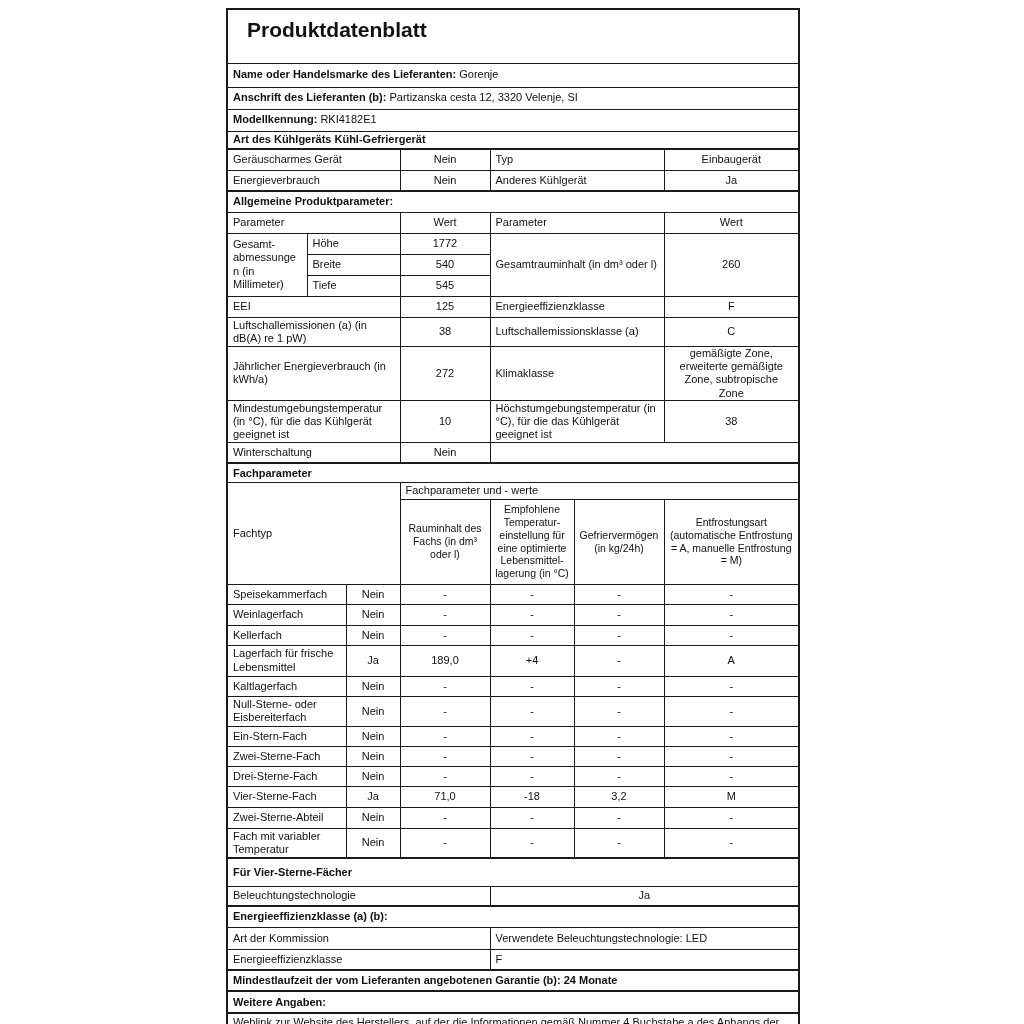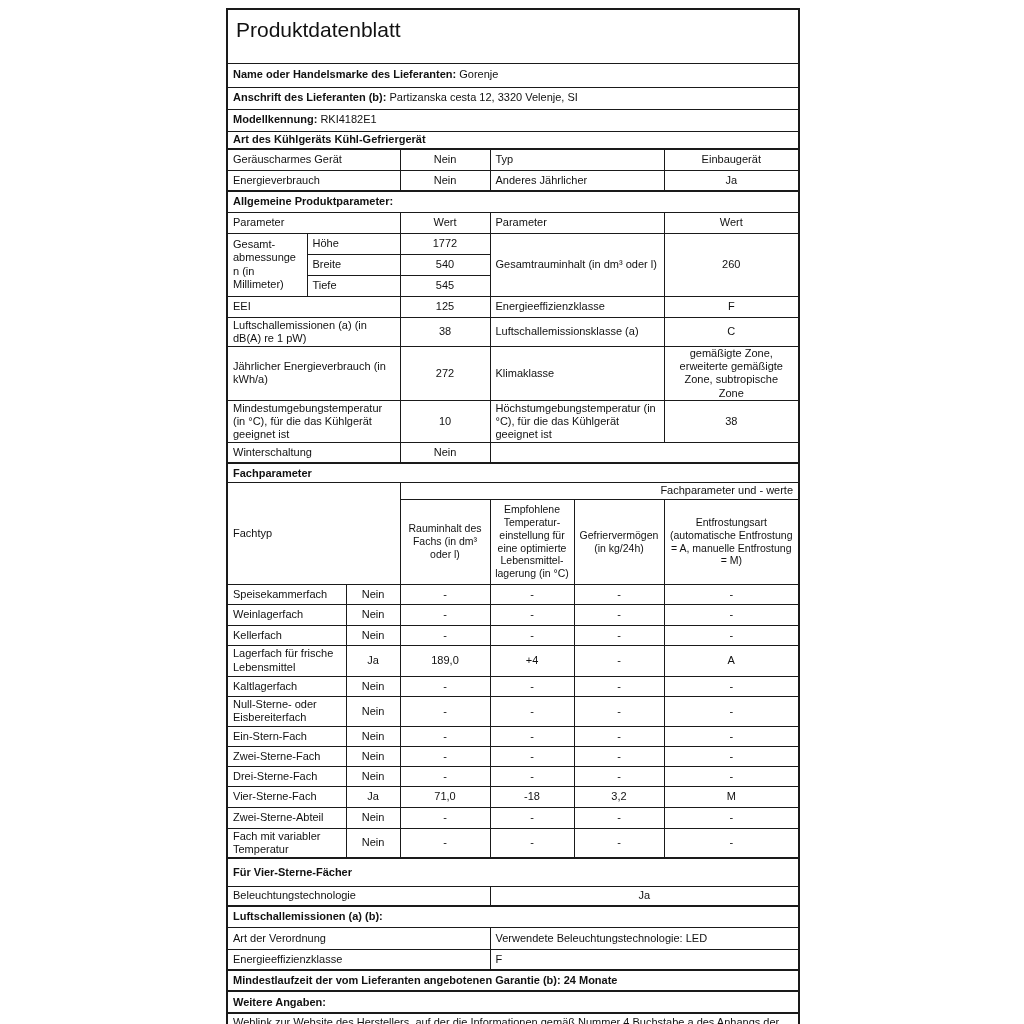--- a/index.html
+++ b/index.html
@@ -2,25 +2,25 @@
 <html><head>
 <meta charset="utf-8">
 <style>
   html,body{margin:0;padding:0;background:#ffffff;}
   .page{position:relative;width:1024px;height:1024px;background:#ffffff;
         font-family:"Liberation Sans",sans-serif;color:#111111;}
   table.sheet{position:absolute;left:226px;top:8px;width:572px;
         border-collapse:collapse;table-layout:fixed;border:2px solid #1a1a1a;}
   td{border:1px solid #1a1a1a;font-size:11px;line-height:1.2;
      padding:1px 5px;vertical-align:middle;overflow:hidden;word-wrap:break-word;}
-  .title-cell{font-size:21px;font-weight:normal;padding:4px 6px 18px 8px;}
+  .title-cell{font-size:21px;font-weight:bold;padding:4px 6px 18px 19px;}
   .b{font-weight:bold;}
   .sec{font-weight:bold;}
   .val{text-align:center;padding:1px 3px;}
-  .ctr{text-align:right;}
+  .ctr{text-align:left;}
   .ch{text-align:center;font-size:10.5px;padding:2px 3px;line-height:1.22;}
   .thick td{border-top-width:2px;margin-left:7px;}
 </style>
 </head>
 <body>
 
 <div class="page">
   <table class="sheet">
     <colgroup>
       <col style="width:80px">
@@ -64,21 +64,21 @@
 
     <tr class="thick" style="height:21px">
       <td colspan="3">Geräuscharmes Gerät</td>
       <td class="val">Nein</td>
       <td colspan="2">Typ</td>
       <td class="val">Einbaugerät</td>
     </tr>
     <tr style="height:21px">
       <td colspan="3">Energieverbrauch</td>
       <td class="val">Nein</td>
-      <td colspan="2">Anderes Jährlicher</td>
+      <td colspan="2">Anderes Kühlgerät</td>
       <td class="val">Ja</td>
     </tr>
 
     <tr class="thick" style="height:21px">
       <td colspan="7" class="sec">Allgemeine Produktparameter:</td>
     </tr>
     <tr style="height:21px">
       <td colspan="3">Parameter</td>
       <td class="val">Wert</td>
       <td colspan="2">Parameter</td>
@@ -242,24 +242,24 @@
 
     <tr class="thick" style="height:28px">
       <td colspan="7" class="sec">Für Vier-Sterne-Fächer</td>
     </tr>
     <tr style="height:20px">
       <td colspan="4">Beleuchtungstechnologie</td>
       <td colspan="3" class="val">Ja</td>
     </tr>
 
     <tr class="thick" style="height:21px">
-      <td colspan="7" class="sec">Luftschallemissionen (a) (b):</td>
+      <td colspan="7" class="sec">Energieeffizienzklasse (a) (b):</td>
     </tr>
     <tr style="height:22px">
-      <td colspan="4">Art der Verordnung</td>
+      <td colspan="4">Art der Kommission</td>
       <td colspan="3">Verwendete Beleuchtungstechnologie: LED</td>
     </tr>
     <tr style="height:21px">
       <td colspan="4">Energieeffizienzklasse</td>
       <td colspan="3">F</td>
     </tr>
 
     <tr class="thick" style="height:21px">
       <td colspan="7">
         <span class="b">Mindestlaufzeit der vom Lieferanten angebotenen Garantie (b):</span>

